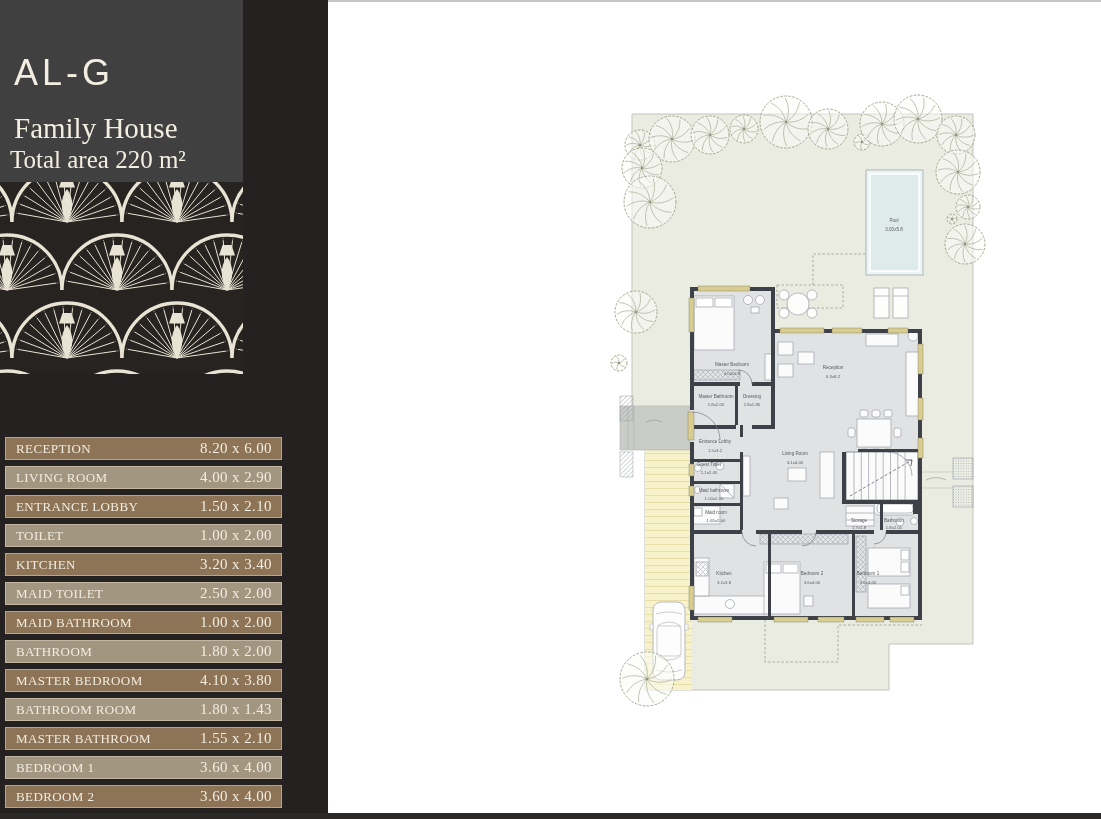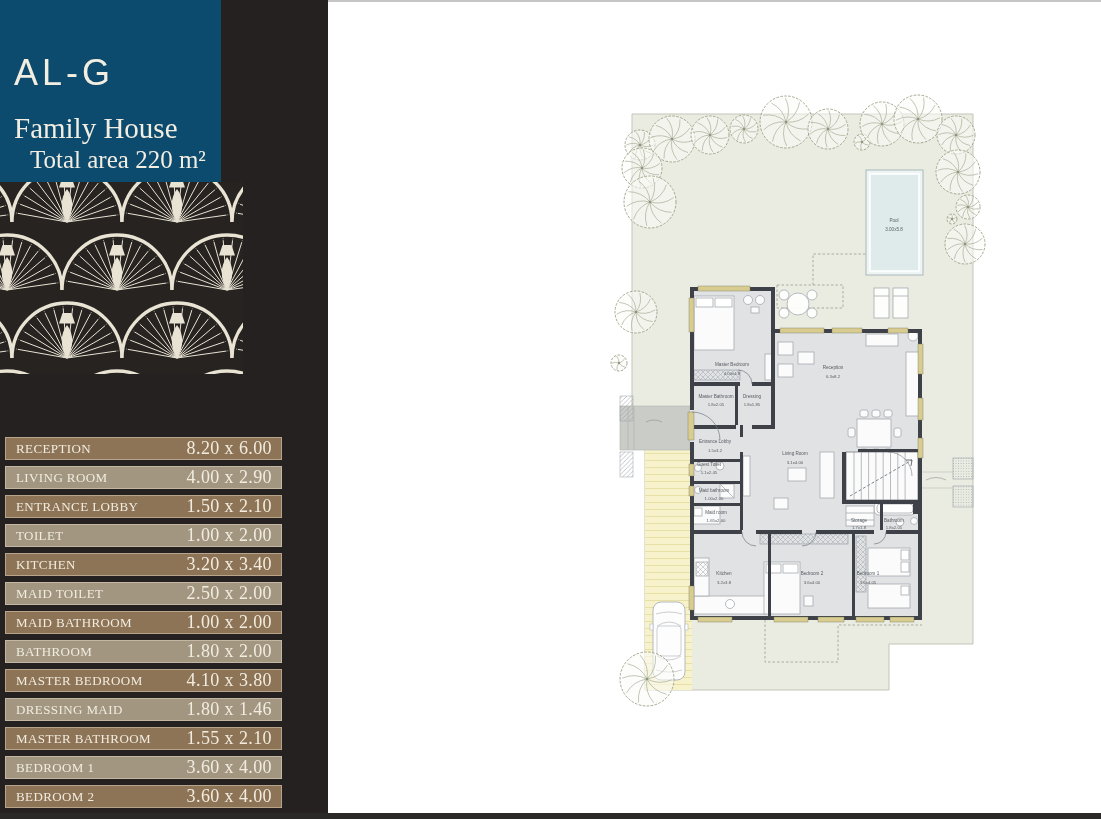--- a/index.html
+++ b/index.html
@@ -1,32 +1,32 @@
 <!DOCTYPE html>
 <html><head>
 <meta charset="utf-8">
 <style>
   html,body{margin:0;padding:0;}
   body{width:1101px;height:819px;position:relative;overflow:hidden;background:#ffffff;
        font-family:"Liberation Serif",serif;}
   
   .sidebar{position:absolute;left:0;top:0;width:328px;height:819px;background:#242120;}
-  .brand{position:absolute;left:0;top:0;width:221px;height:182px;background:#0c4a6e;color:#f3eee2;}
+  .brand{position:absolute;left:0;top:0;width:243px;height:182px;background:#404040;color:#f3eee2;}
   .brand .code{position:absolute;left:14px;top:52px;font-family:"Liberation Sans",sans-serif;
        font-size:36px;letter-spacing:4px;font-weight:400;}
   .brand .type{position:absolute;left:14px;top:112px;font-size:29px;}
-  .brand .area{position:absolute;left:30px;top:146px;font-size:25px;}
+  .brand .area{position:absolute;left:10px;top:146px;font-size:25px;}
   .pattern-band{position:absolute;left:0;top:182px;width:243px;height:192px;background:#262321;}
   .room-table{position:absolute;left:5px;top:437px;width:277px;}
   .room-row{height:23px;margin-bottom:6px;display:flex;align-items:center;justify-content:space-between;
        padding:0 9px 0 10px;box-sizing:border-box;color:#f1ecdf;font-size:13px;letter-spacing:.4px;
        border:1px solid rgba(235,225,205,.45);}
   .room-row:nth-child(odd){background:#8e7457;}
   .room-row:nth-child(even){background:#a29681;}
-  .room-row .dims{font-size:18px;}
+  .room-row .dims{font-size:15px;}
   
   .main{position:absolute;left:328px;top:0;width:773px;height:819px;background:#ffffff;
         border-top:2px solid #c6c6c6;box-sizing:border-box;}
   .bottombar{position:absolute;left:0;top:813px;width:1101px;height:6px;background:#2b2927;}
   svg text{font-family:"Liberation Sans",sans-serif;fill:#585d62;}
   .rname{font-size:4.6px;text-anchor:middle;}
   .rdims{font-size:4.3px;text-anchor:middle;}
   .pooltxt{font-size:4.6px;text-anchor:middle;fill:#5d6266;}
 </style>
 </head>
@@ -442,22 +442,22 @@
       </div>
     <div class="room-row">
         <span>BATHROOM</span>
         <span class="dims">1.80 x 2.00</span>
       </div>
     <div class="room-row">
         <span>MASTER BEDROOM</span>
         <span class="dims">4.10 x 3.80</span>
       </div>
     <div class="room-row">
-        <span>DRESSING MAID</span>
-        <span class="dims">1.80 x 1.46</span>
+        <span>BATHROOM ROOM</span>
+        <span class="dims">1.80 x 1.43</span>
       </div>
     <div class="room-row">
         <span>MASTER BATHROOM</span>
         <span class="dims">1.55 x 2.10</span>
       </div>
     <div class="room-row">
         <span>BEDROOM 1</span>
         <span class="dims">3.60 x 4.00</span>
       </div>
     <div class="room-row">

